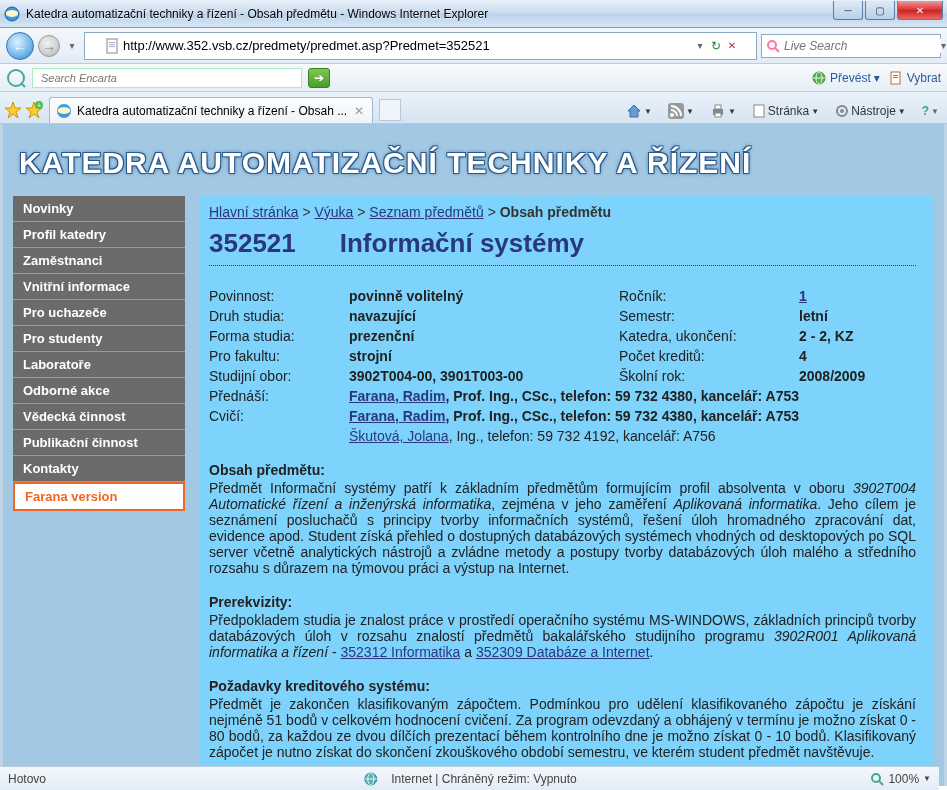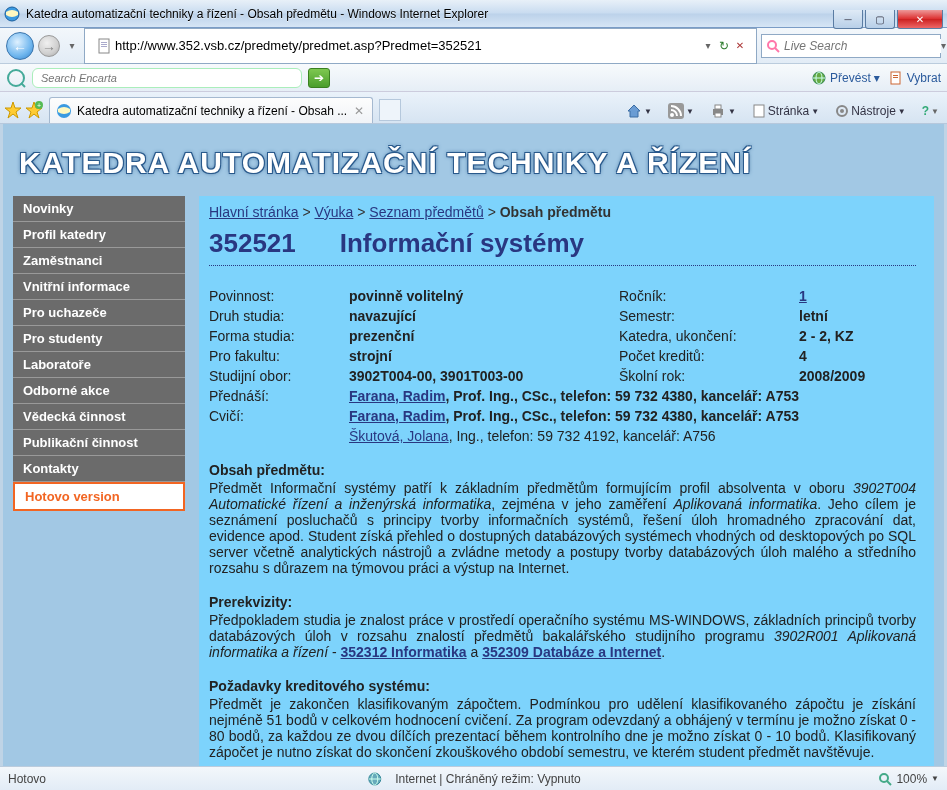--- a/index.html
+++ b/index.html
@@ -1,39 +1,39 @@
 <!DOCTYPE html>
 <html><head>
 <meta charset="utf-8">
 <style>
   * { box-sizing: border-box; margin: 0; padding: 0; }
   body { font-family: "Segoe UI", Tahoma, sans-serif; font-size: 12px; background: #fff; width: 947px; height: 790px; overflow: hidden; }
   
   
-  .titlebar { height: 28px; background: linear-gradient(to bottom,#e8f0f8,#c9dcf0 48%,#bcd2ea 52%,#d6e5f5); display:flex; align-items:center; padding:12px 4px; border-bottom:1px solid #7a9cc6; }
+  .titlebar { height: 28px; background: linear-gradient(to bottom,#e8f0f8,#c9dcf0 48%,#bcd2ea 52%,#d6e5f5); display:flex; align-items:center; padding:3px 4px; border-bottom:1px solid #7a9cc6; }
   .titlebar .ie-icon { width:16px; height:16px; margin-right:6px; }
   .titlebar-title { flex:1; color:#000; font-size:12px; text-shadow:0 1px 0 rgba(255,255,255,.6); }
   .window-buttons { display:flex; gap:2px; align-self:flex-start; margin-top:-2px; }
   .winbtn { width:30px; height:19px; border:1px solid #5a7ca3; border-top:none; border-radius:0 0 3px 3px; background:linear-gradient(#dfeaf6,#b8cfe8); display:flex; align-items:center; justify-content:center; font-size:10px; color:#334; }
   .winbtn.close { width:46px; background:linear-gradient(#e99,#d33 48%,#c22 52%,#e66); color:#fff; }
   
   
   .navbar { height:36px; background:linear-gradient(#f3f7fb,#e2ecf6); display:flex; align-items:center; padding:2px 6px; gap:4px; border-bottom:1px solid #bcd; }
   .navbtn { width:28px; height:28px; border-radius:50%; background:radial-gradient(circle at 40% 35%,#dff1ff,#6fb6ee 60%,#2f7fc9); border:1px solid #3b75ac; display:flex; align-items:center; justify-content:center; color:#fff; font-size:14px; font-weight:bold; }
   .navbtn.fwd { width:22px; height:22px; background:radial-gradient(circle at 40% 35%,#f0f0f0,#cfcfcf 60%,#a8a8a8); border-color:#999; color:#888; }
-  .addr-wrap { flex:1; display:flex; align-items:center; background:#fff; border:1px solid #8fa9c5; height:36px; padding:0 8px; }
+  .addr-wrap { flex:1; display:flex; align-items:center; background:#fff; border:1px solid #8fa9c5; height:28px; padding:0 16px; }
   .addr-icon { width:16px; height:16px; margin:0 3px; }
   .addr { flex:1; border:none; outline:none; font-size:13px; font-family:inherit; }
   .addrbtn { width:16px; font-size:10px; color:#666; text-align:center; }
   .search-wrap { width:180px; display:flex; align-items:center; background:#fff; border:1px solid #8fa9c5; height:24px; padding:0 4px; }
   .search-wrap input { flex:1; border:none; outline:none; font-style:italic; color:#888; font-size:12px; }
   
   
   .encbar { height:28px; background:linear-gradient(#f7fafc,#e6eef6); display:flex; align-items:center; padding:2px 6px; gap:6px; border-bottom:1px solid #ccd; }
-  .enc-search { background:#fff; border:1px solid #aeb; border-radius:6px; height:20px; width:270px; display:flex; align-items:center; padding:8px 8px; }
+  .enc-search { background:#fff; border:1px solid #aeb; border-radius:0; height:20px; width:270px; display:flex; align-items:center; padding:8px 8px; }
   .enc-search input { flex:1; border:none; outline:none; font-style:italic; color:#999; font-size:11px; }
   .enc-go { width:22px; height:20px; background:linear-gradient(#7ec850,#4a9e2c); border:1px solid #3a8020; border-radius:3px; color:#fff; display:flex; align-items:center; justify-content:center; font-size:12px; }
   .enc-right { margin-left:auto; display:flex; gap:8px; align-items:center; }
   .enc-link { display:flex; align-items:center; gap:3px; color:#2a5a9c; cursor:default; }
   
   
   .tabbar { height:32px; background:linear-gradient(#eaf2fa,#d6e4f2); display:flex; align-items:flex-end; padding:0 4px; gap:6px; border-bottom:1px solid #b6c8dc; }
   .fav-btns { display:flex; gap:3px; margin-bottom:4px; }
   .fav-btns span { width:18px; height:18px; display:flex; align-items:center; justify-content:center; }
   .tab { height:26px; min-width:240px; max-width:340px; background:linear-gradient(#fdfdfd,#f0f3f7); border:1px solid #a5b9d0; border-bottom:none; border-radius:3px 3px 0 0; display:flex; align-items:center; padding:0 6px; gap:5px; font-size:12px; }
@@ -59,24 +59,24 @@
   .info-row .c1 { width:140px; }
   .info-row .c2 { width:270px; font-weight:bold; }
   .info-row .c3 { width:180px; }
   .info-row .c4 { flex:1; font-weight:bold; }
   .info-row .c4 a, .info-row .c2 a, .teach a { color:#293781; text-decoration:underline; }
   .teach-row .c2 { font-weight:bold; width:auto; flex:1; }
   .teach-indent { padding-left:140px; font-size:14px; padding-top:2px; }
   .section { margin-top:18px; font-size:14px; color:#222; text-align:justify; }
   .section h4 { font-size:14px; font-weight:bold; margin-bottom:2px; }
   .section i { font-style:italic; }
-  .section a { color:#293781; text-decoration:underline;font-weight:bold; }
-  
-  
-  .statusbar { position:fixed; bottom:0; left:0; right:0; height:24px; background:linear-gradient(#f3f7fb,#e2ecf6); border-top:1px solid #bcd; display:flex; align-items:center; padding:0 8px; font-size:12px; color:#444; }
+  .section a { color:#293781; text-decoration:underline; }
+  
+  
+  .statusbar { position:fixed; bottom:0; left:0; right:8px; height:24px; background:linear-gradient(#f3f7fb,#e2ecf6); border-top:1px solid #bcd; display:flex; align-items:center; padding:0 8px; font-size:12px; color:#444; }
   .status-center { position:absolute; left:50%; transform:translateX(-50%); display:flex; align-items:center; gap:13px; }
   .status-right { margin-left:auto; display:flex; align-items:center; gap:4px; }
   
   svg { display:block; }
 </style>
 </head>
 <body>
 
 <div class="titlebar">
   <span class="ie-icon">
@@ -238,21 +238,21 @@
         <div class="item">Profil katedry</div>
         <div class="item">Zaměstnanci</div>
         <div class="item">Vnitřní informace</div>
         <div class="item">Pro uchazeče</div>
         <div class="item">Pro studenty</div>
         <div class="item">Laboratoře</div>
         <div class="item">Odborné akce</div>
         <div class="item">Vědecká činnost</div>
         <div class="item">Publikační činnost</div>
         <div class="item">Kontakty</div>
-        <div class="item eng">Hotovo version</div>
+        <div class="item eng">Farana version</div>
       </div>
       <div class="main">
         <div class="breadcrumb">
           <a>Hlavní stránka</a>
           <span>&gt;</span>
           <a>Výuka</a>
           <span>&gt;</span>
           <a>Seznam předmětů</a>
           <span>&gt;</span>
           <b>Obsah předmětu</b>

